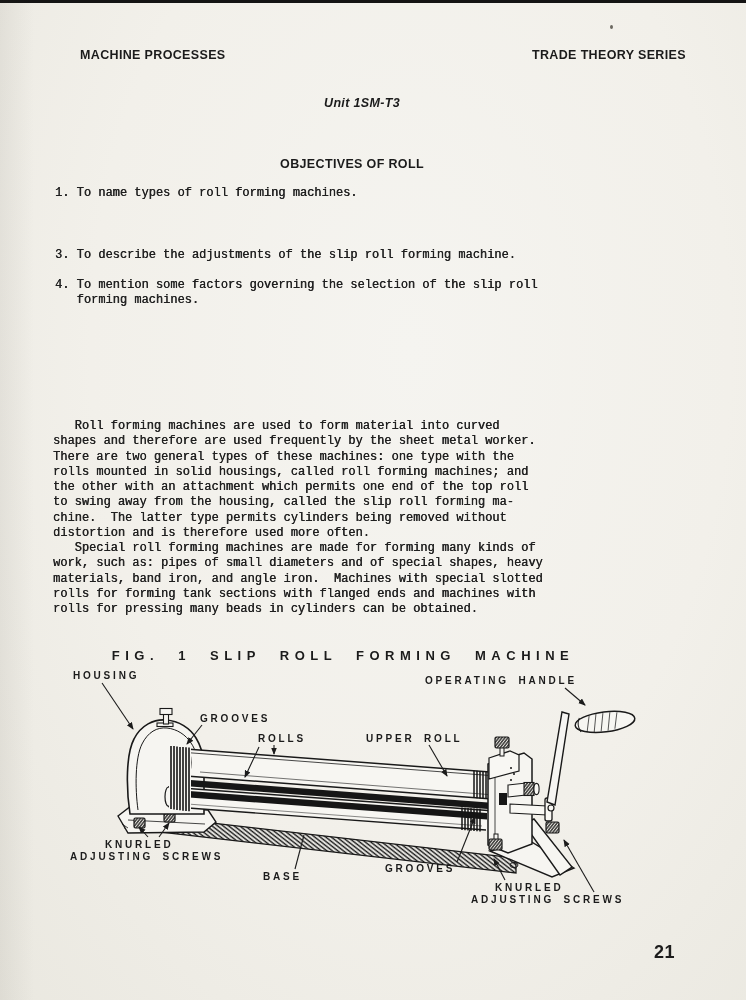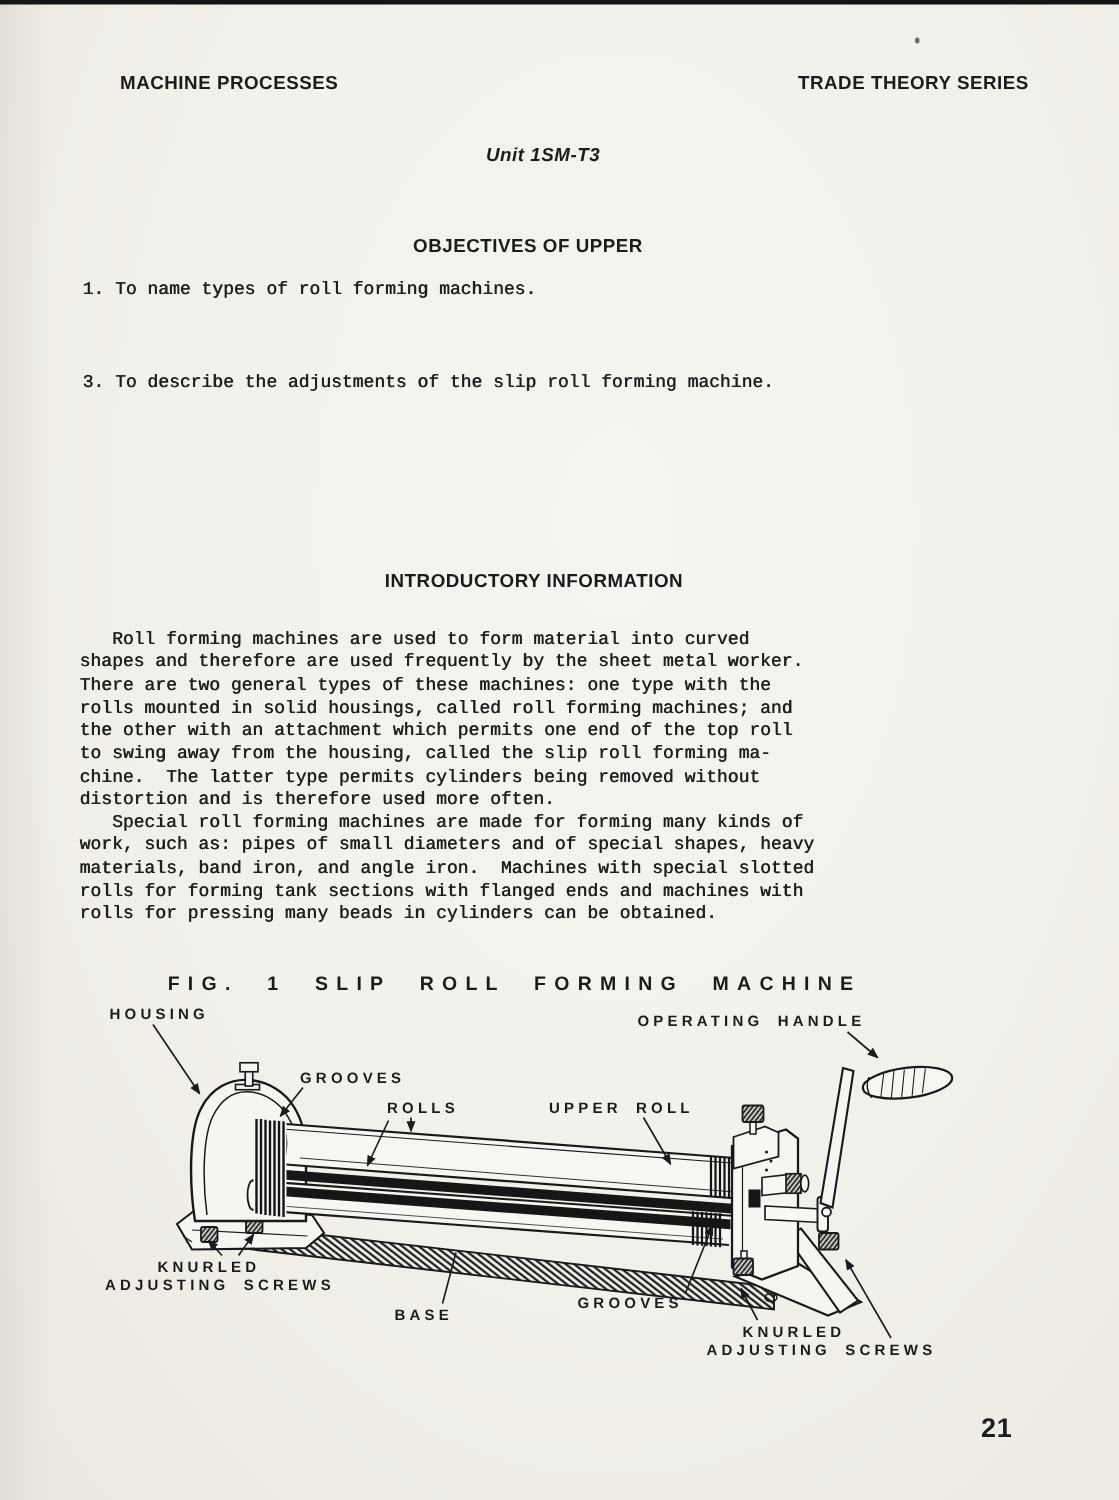--- a/index.html
+++ b/index.html
@@ -50,25 +50,26 @@
 
   <div id="top-edge" class="abs"></div>
   <div id="left-shade" class="abs"></div>
   <div id="speck" class="abs"></div>
 
   <div class="abs head" style="left:58px;top:48px;margin-left:22px;">MACHINE PROCESSES</div>
   <div class="abs head italic" style="left:324px;top:48px;">Unit 1SM-T3</div>
   <div class="abs head" style="left:532px;top:48px;">TRADE THEORY SERIES</div>
 
 
-  <div class="abs head" style="left:0;top:157px;width:704px;text-align:center;">OBJECTIVES OF UPPER</div>
+  <div class="abs head" style="left:0;top:157px;width:704px;text-align:center;">OBJECTIVES OF ROLL</div>
   <div class="abs mono" style="left:55px;top:186px;">1. To name types of roll forming machines.</div>
   <div class="abs mono" style="left:55px;top:248px;">3. To describe the adjustments of the slip roll forming machine.</div>
-
-  <div class="abs head" style="left:0;top:380px;width:712px;text-align:center;">INTRODUCTORY INFORMATION</div>
+  <div class="abs mono" style="left:55px;top:278px;">4. To mention some factors governing the selection of the slip roll
+   forming machines.</div>
+
   <div class="abs mono" style="left:53px;top:419px;">   Roll forming machines are used to form material into curved
 shapes and therefore are used frequently by the sheet metal worker.
 There are two general types of these machines: one type with the
 rolls mounted in solid housings, called roll forming machines; and
 the other with an attachment which permits one end of the top roll
 to swing away from the housing, called the slip roll forming ma-
 chine.  The latter type permits cylinders being removed without
 distortion and is therefore used more often.</div>
   <div class="abs mono" style="left:53px;top:541px;">   Special roll forming machines are made for forming many kinds of
 work, such as: pipes of small diameters and of special shapes, heavy

